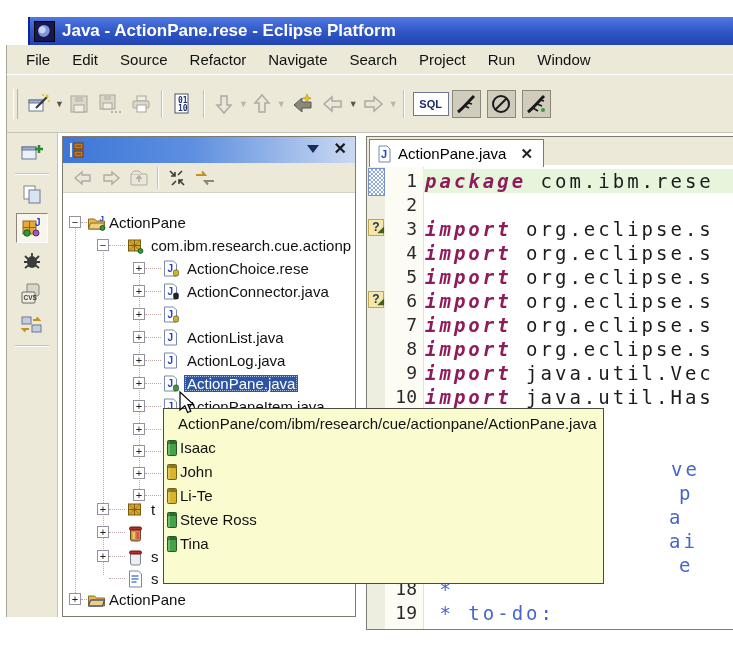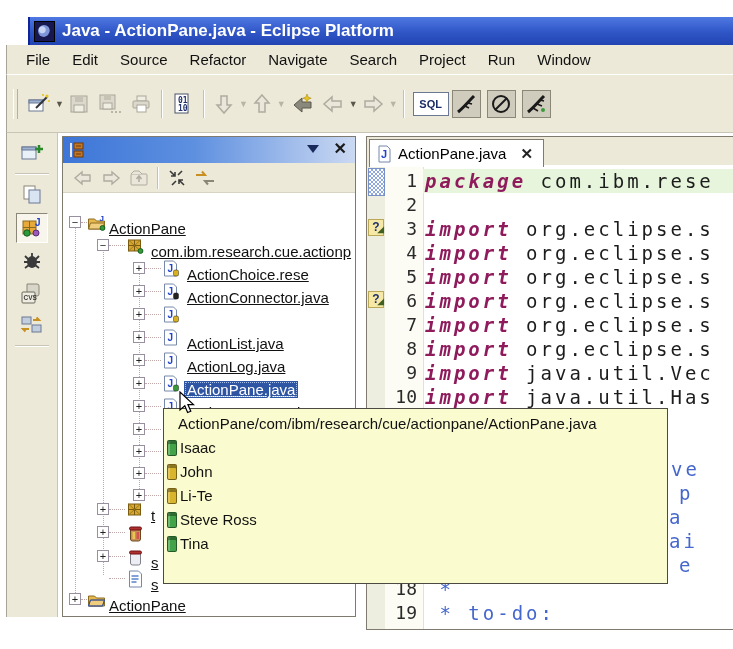--- a/index.html
+++ b/index.html
@@ -51,21 +51,21 @@
   #pkghead .vclose{position:absolute;right:8px;top:2px;color:#1A1A1A;font-size:16px;font-weight:bold;}
   #pkgtools{position:absolute;left:0;top:26px;right:0;height:30px;background:#ECE9D8;
     border-bottom:1px solid #D6D2C4;display:flex;align-items:center;padding-left:6px;box-sizing:border-box;}
   #pkgtools .vbtn{width:28px;height:26px;display:flex;align-items:center;justify-content:center;}
   #pkgtools .vsep{width:1px;height:22px;background:#C4C0B2;border-right:1px solid #fff;margin:0 4px;}
   #tree{position:absolute;left:0;top:56px;right:0;bottom:0;background:#fff;}
   .trow{position:absolute;height:21px;left:0;right:0;font-size:15px;color:#111;display:block;}
   .toggle{position:absolute;width:12px;height:12px;top:3px;background:#fff;border:1px solid #9890A0;
     font-size:11px;line-height:10px;text-align:center;color:#222;box-sizing:border-box;}
   .ticon{position:absolute;top:1px;width:20px;height:17px;}
-  .tlabel{position:absolute;top:7px;white-space:nowrap;padding:0 3px;text-decoration:underline;}
+  .tlabel{position:absolute;top:1px;white-space:nowrap;padding:0 3px;}
   .tlabel.sel{background:#2E55A4;color:#fff;outline:1px dotted #A8C0E8;outline-offset:-2px;}
   .guide{position:absolute;width:0;border-left:1px dotted #C0A8A8;}
   .stub{position:absolute;height:0;border-top:1px dotted #C0A8A8;top:9px;}
   
   #editor{position:absolute;left:366px;top:136px;width:367px;height:494px;background:#ECE9D8;
     border:1px solid #7E7A70;border-right:none;box-sizing:border-box;overflow:hidden;}
   #tabbar{position:absolute;left:0;top:0;right:0;height:28px;background:#ECE9D8;border-bottom:1px solid #96927E;}
   #tab{position:absolute;left:2px;top:2px;height:27px;background:#fff;border:1px solid #7E7A70;border-bottom:none;
     display:flex;align-items:center;padding:0 10px 0 6px;font-size:15px;z-index:2;}
   #tab .tabx{margin-left:14px;font-weight:bold;font-size:15px;color:#222;}
@@ -77,37 +77,37 @@
   .qmark{position:absolute;left:1px;width:16px;height:17px;background:#F6E9A8;border:1px solid #B8A858;
     box-sizing:border-box;font-size:12px;font-weight:bold;color:#20306A;text-align:center;line-height:14px;}
   .qmark i{position:absolute;right:-1px;bottom:-2px;font-size:8px;color:#406020;font-style:normal;}
   .cline{position:absolute;left:0;right:0;height:24px;font-family:"DejaVu Sans Mono",monospace;}
   .cline .hl{position:absolute;left:56px;right:0;top:0;bottom:0;background:#E6F5DC;}
   .cline .num{position:absolute;left:14px;width:36px;text-align:right;font-size:18px;color:#2A2A2A;line-height:24px;}
   .cline .src{position:absolute;left:58px;font-size:19px;letter-spacing:3px;line-height:24px;white-space:pre;color:#1C1C1C;}
   .kw{color:#8F1B5C;font-weight:bold;font-style:italic;}
   .cm{color:#4566CC;}
   
-  #tooltip{position:absolute;left:163px;top:408px;width:505px;height:176px;background:#FBFBD0;
+  #tooltip{position:absolute;left:163px;top:408px;width:441px;height:176px;background:#FBFBD0;
     border:1px solid #4A4A42;box-sizing:border-box;z-index:10;padding:3px 6px 0 3px;font-size:15px;color:#111;}
   .ttrow{height:24px;line-height:24px;display:flex;align-items:center;white-space:nowrap;overflow:hidden;}
   .ttrow.path{padding-left:11px;}
   .pmark{width:8px;height:14px;border-radius:2px;margin-right:3px;flex:0 0 auto;
     box-shadow:inset 0 3px 0 rgba(0,0,0,.35), inset 2px 0 0 rgba(255,255,255,.25);border:1px solid rgba(0,0,0,.45);}
   
   #cursor{position:absolute;left:178px;top:391px;z-index:20;}
 </style>
 </head>
 <body>
 
 <div id="canvas">
 
   <div id="titlebar">
     <span class="app-icon"></span>
-    <span>Java - ActionPane.java - Eclipse Platform</span>
+    <span>Java - ActionPane.rese - Eclipse Platform</span>
   </div>
 
   <div id="menubar">
       <span class="mi">File</span>
       <span class="mi">Edit</span>
       <span class="mi">Source</span>
       <span class="mi">Refactor</span>
       <span class="mi">Navigate</span>
       <span class="mi">Search</span>
       <span class="mi">Project</span>

